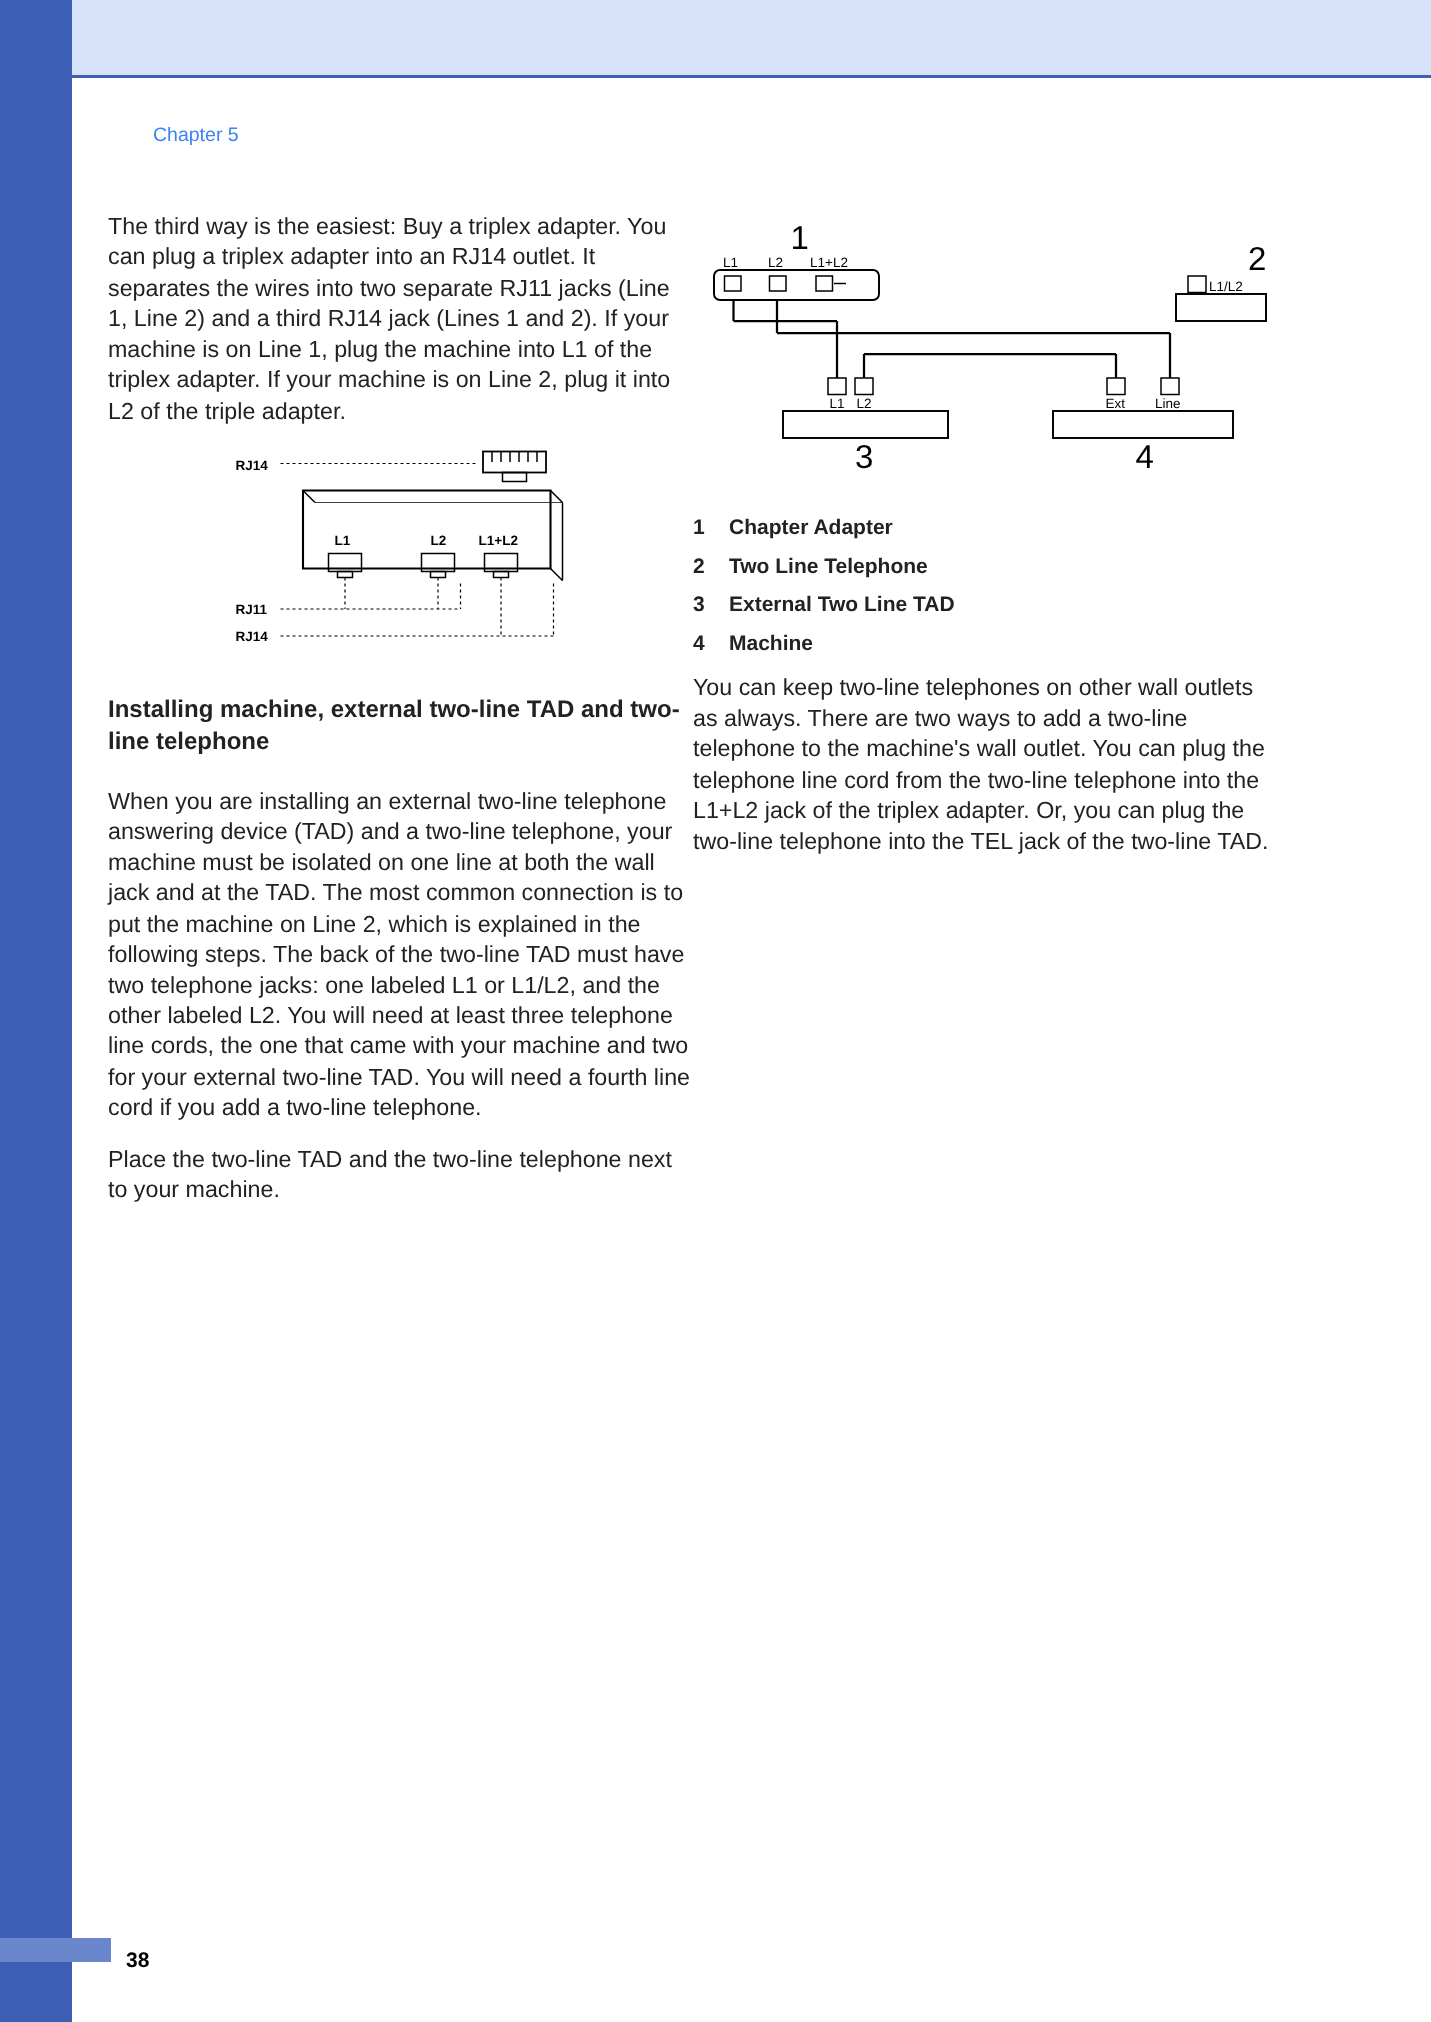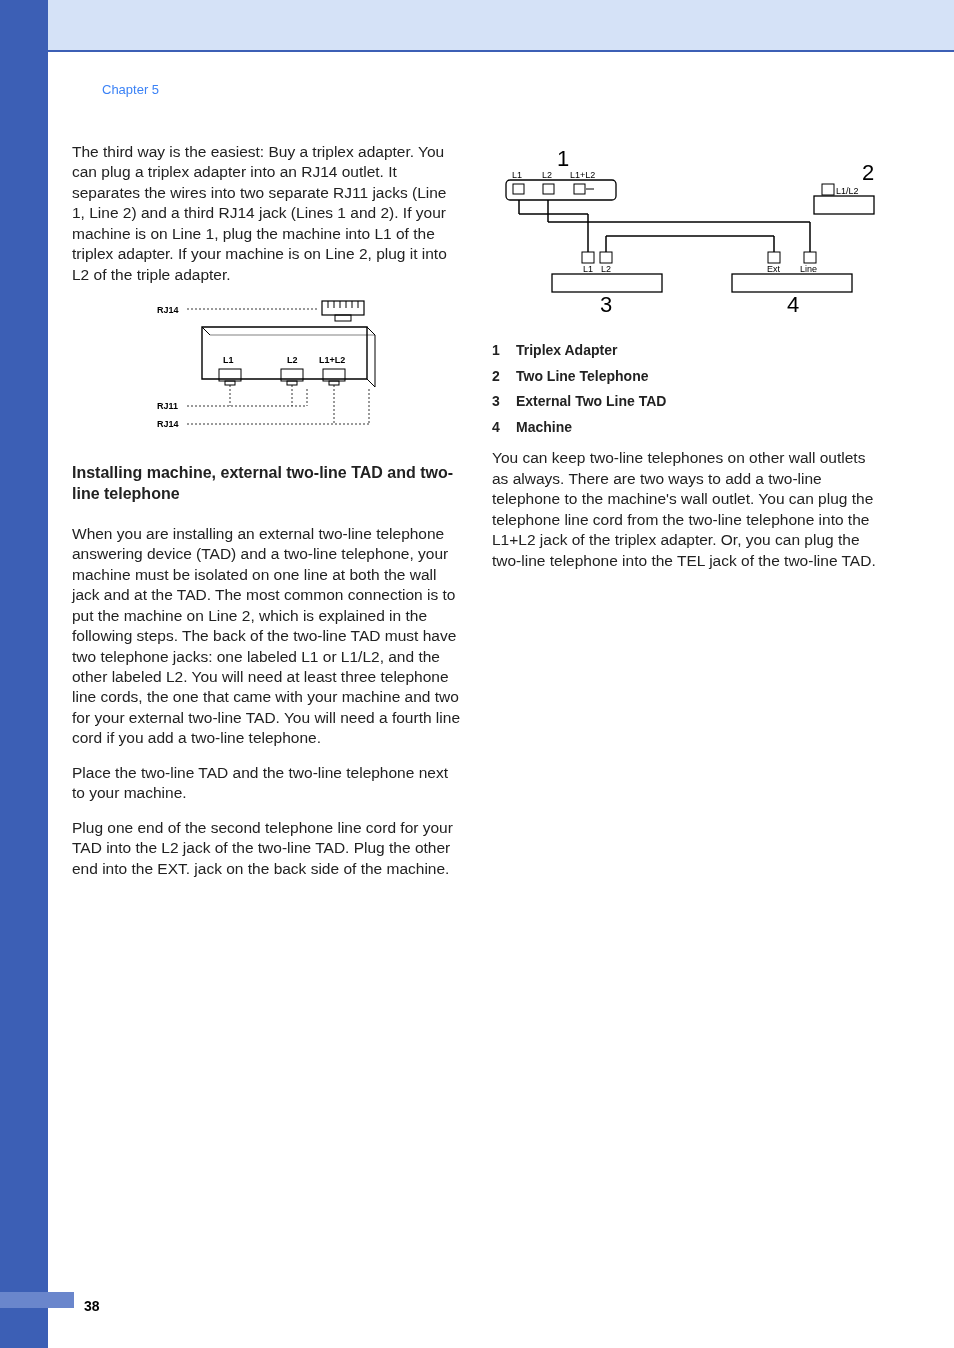--- a/index.html
+++ b/index.html
@@ -36,21 +36,20 @@
     top: 82px; left: 102px;
     font-size: 13px;
     color: #3b82f6;
   }
   .content {
     position: absolute;
     top: 142px;
     left: 72px;
     width: 810px;
     display: flex;
-    gap: 30px;
   }
   .col {
     width: 390px;
     font-size: 15.5px;
     color: #222;
     line-height: 1.32;
   }
   .para { margin-bottom: 14px; }
   .subhead {
     font-weight: bold;
@@ -156,21 +155,20 @@
         <text x="20" y="128" class="fig-label" font-weight="bold">RJ14</text>
         <line x1="50" y1="125" x2="232" y2="125" stroke="#000" stroke-width="0.8" stroke-dasharray="2 2"></line>
         <line x1="197" y1="86" x2="197" y2="125" stroke="#000" stroke-width="0.8" stroke-dasharray="2 2"></line>
         <line x1="232" y1="90" x2="232" y2="125" stroke="#000" stroke-width="0.8" stroke-dasharray="2 2"></line>
       </svg>
     </div>
 
     <p class="subhead">Installing machine, external two-line TAD and two-line telephone</p>
     <p class="para">When you are installing an external two-line telephone answering device (TAD) and a two-line telephone, your machine must be isolated on one line at both the wall jack and at the TAD. The most common connection is to put the machine on Line 2, which is explained in the following steps. The back of the two-line TAD must have two telephone jacks: one labeled L1 or L1/L2, and the other labeled L2. You will need at least three telephone line cords, the one that came with your machine and two for your external two-line TAD. You will need a fourth line cord if you add a two-line telephone.</p>
     <p class="para">Place the two-line TAD and the two-line telephone next to your machine.</p>
-    <p class="para">Plug one end of the second telephone line cord for your TAD into the L2 jack of the two-line TAD. Plug the other end into the EXT. jack on the back side of the machine.</p>
   </div>
 
   <div class="col">
 
     <div class="fig2-wrap">
       <svg width="390" height="180" viewBox="0 0 390 180">
 
         <text x="65" y="24" class="callout-num">1</text>
         <text x="370" y="38" class="callout-num">2</text>
         <text x="108" y="170" class="callout-num">3</text>
@@ -210,21 +208,21 @@
         <rect x="276" y="110" width="12" height="11" fill="none" stroke="#000"></rect>
         <rect x="312" y="110" width="12" height="11" fill="none" stroke="#000"></rect>
         <text x="275" y="130" class="fig-label">Ext</text>
         <text x="308" y="130" class="fig-label">Line</text>
         <rect x="240" y="132" width="120" height="18" fill="none" stroke="#000" stroke-width="1.3"></rect>
       </svg>
     </div>
 
     <div class="legend-row">
       <span class="legend-num">1</span>
-      <span>Triplex Adapter</span>
+      <span>Chapter Adapter</span>
     </div>
     <div class="legend-row">
       <span class="legend-num">2</span>
       <span>Two Line Telephone</span>
     </div>
     <div class="legend-row">
       <span class="legend-num">3</span>
       <span>External Two Line TAD</span>
     </div>
     <div class="legend-row" style="margin-bottom:12px;">

